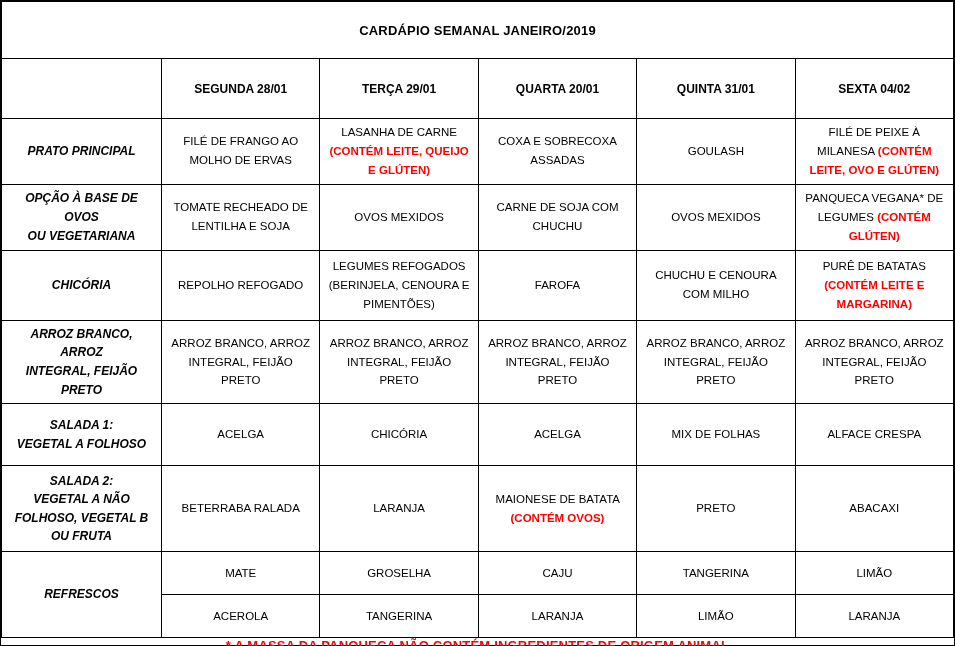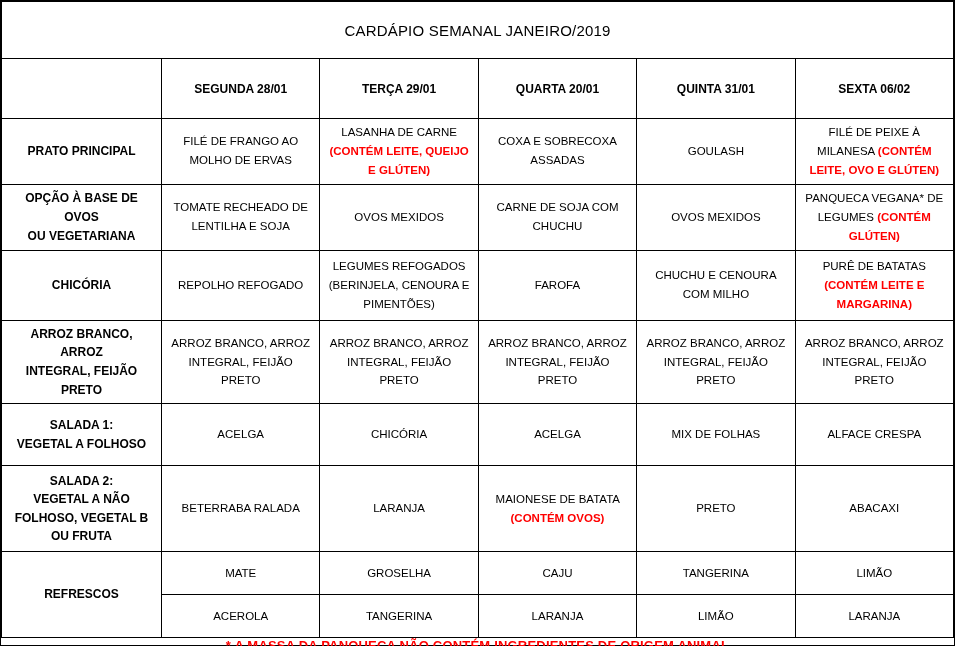--- a/index.html
+++ b/index.html
@@ -23,35 +23,36 @@
     table-layout: fixed;
   }
   th, td {
     border: 1px solid #000;
     text-align: center;
     vertical-align: middle;
     padding: 4px 8px;
   }
   tr.title-row { height: 57px; }
   .title-cell {
-    font-size: 15px;
-    font-weight: normal;
+    font-size: 13px;
+    font-weight: bold;
     letter-spacing: 0.2px;
   }
   tr.header-row { height: 60px; }
   .day-header {
     font-size: 12px;
     font-weight: bold;
   }
   .corner-cell { background: #fff; }
   .row-label {
     font-size: 12px;
     font-weight: bold;
     white-space: pre-line;
     line-height: 1.55;
+    font-style: italic;
   }
   .menu-cell {
     font-size: 11.5px;
     font-weight: normal;
     line-height: 1.65;
   }
   .alert {
     color: var(--alert-color, #ff0000);
     font-weight: bold;
   }
@@ -90,21 +91,21 @@
       <tr class="title-row">
         <th class="title-cell" colspan="6">CARDÁPIO SEMANAL JANEIRO/2019</th>
       </tr>
       <tr class="header-row" id="header-row">
         <th class="corner-cell"></th>
 
       <th class="day-header">SEGUNDA  28/01</th>
           <th class="day-header">TERÇA 29/01</th>
           <th class="day-header">QUARTA 20/01</th>
           <th class="day-header">QUINTA 31/01</th>
-          <th class="day-header">SEXTA 06/02</th>
+          <th class="day-header">SEXTA 04/02</th>
         </tr>
     </thead>
     <tbody id="menu-body">
 
     <tr class="r0">
           <th class="row-label" rowspan="1">PRATO PRINCIPAL</th>
           <td class="menu-cell"><span>FILÉ DE FRANGO AO MOLHO DE ERVAS</span></td>
           <td class="menu-cell"><span>LASANHA DE CARNE</span> <span class="alert">(CONTÉM LEITE, QUEIJO E GLÚTEN)</span></td>
           <td class="menu-cell"><span>COXA E SOBRECOXA ASSADAS</span></td>
           <td class="menu-cell"><span>GOULASH</span></td>

